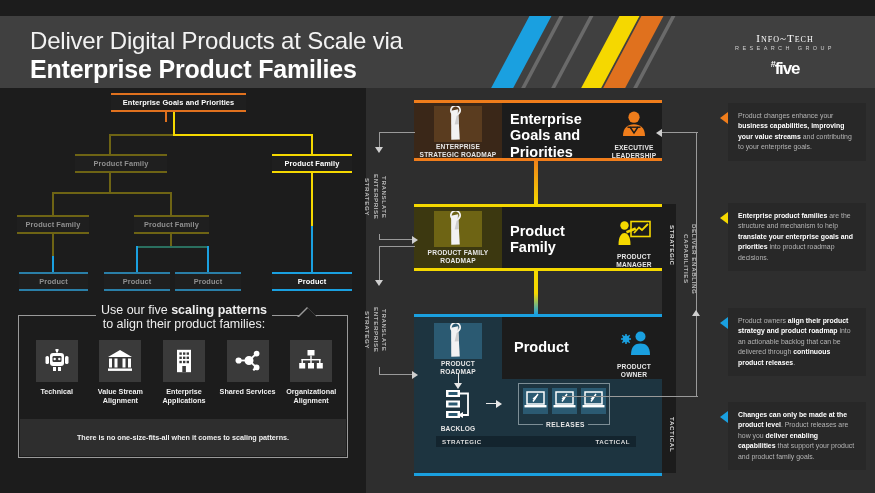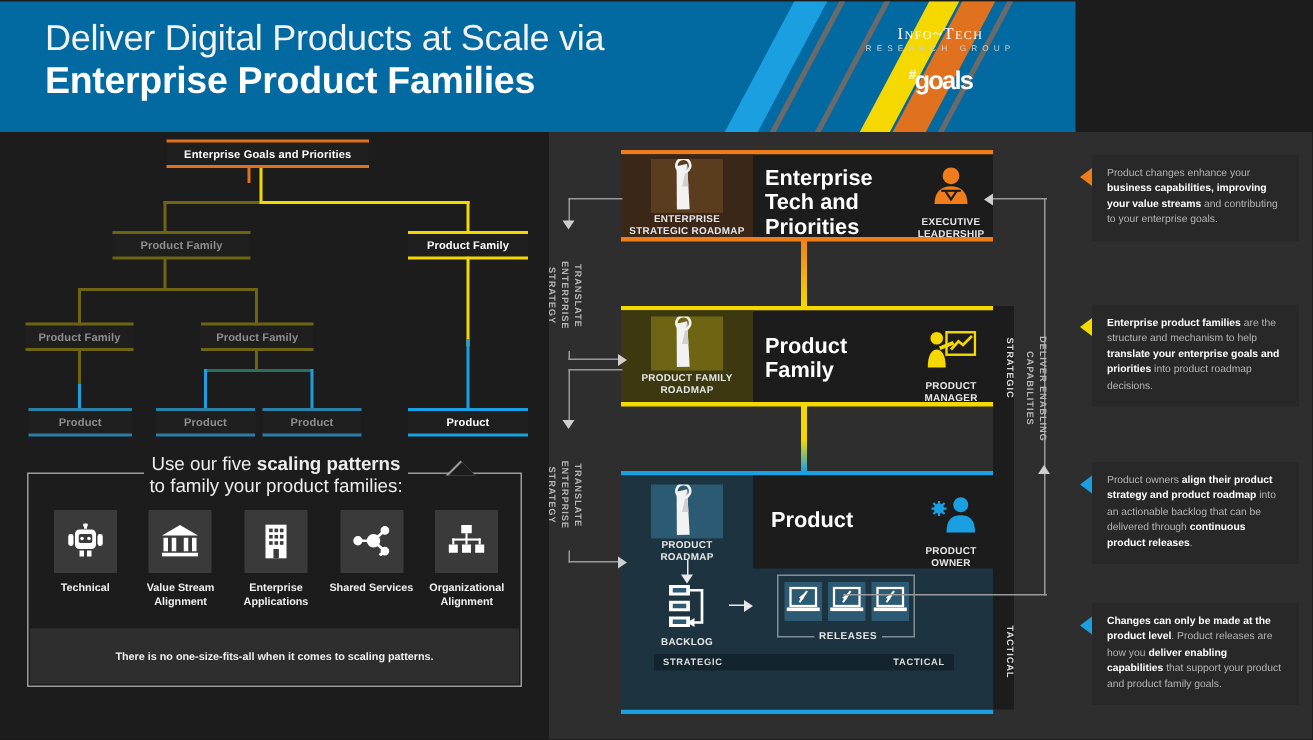--- a/index.html
+++ b/index.html
@@ -5,21 +5,21 @@
   * { box-sizing: border-box; margin: 0; padding: 0; }
   html, body {
     width: 875px; height: 493px;
     background: #1a1a1a;
     font-family: "Liberation Sans", sans-serif;
     overflow: hidden;
   }
   #root { position: relative; width: 875px; height: 493px; background: #1c1c1c; }
 
   
-  .header { position: absolute; left:0; top:1px; width:717px; height:88px; background:#0369a1; overflow:hidden; }
+  .header { position: absolute; left:0; top:16px; width:875px; height:88px; background:#404040; overflow:hidden; }
   .hdr-title { position:absolute; left:30px; top:12px; width:520px; color:#fff; line-height:1.12; }
   .hdr-l1 { font-size:24px; font-weight:400; letter-spacing:-0.2px; color:#f2f2f2; }
   .hdr-l2 { font-size:25px; font-weight:700; letter-spacing:-0.2px; color:#ffffff; }
   .stripes { position:absolute; left:495px; top:0; width:260px; height:88px; }
   .stripe { position:absolute; top:-14px; height:120px; transform:skewX(-28deg); }
   .logo { position:absolute; right:20px; top:16px; width:140px; text-align:center; }
   .logo-main { font-family:"Liberation Serif", serif; font-size:11px; letter-spacing:1px; color:#fff; font-variant:small-caps; font-weight:400; }
   .logo-sub { font-size:5.5px; letter-spacing:3.4px; color:#cfcfcf; margin-top:1px; }
   .logo-itrg { margin-top:8px; font-size:17px; font-weight:800; color:#fff; letter-spacing:-1.2px; }
   .logo-itrg sup { font-size:9px; font-weight:700; vertical-align:super; }
@@ -100,21 +100,21 @@
       <div class="stripe" style="left:122px; width:22px; background:#e0711e;"></div>
       <div class="stripe" style="left:152px; width:4px;  background:#6a6a6a;"></div>
     </div>
     <div class="hdr-title">
       <div class="hdr-l1">Deliver Digital Products at Scale via</div>
       <div class="hdr-l2">Enterprise Product Families</div>
     </div>
     <div class="logo">
       <div class="logo-main">Info~Tech</div>
       <div class="logo-sub">RESEARCH GROUP</div>
-      <div class="logo-itrg"><sup>#</sup><span>goals</span></div>
+      <div class="logo-itrg"><sup>#</sup><span>five</span></div>
     </div>
   </div>
 
   <div class="left-panel">
 
     <div class="tree">
 
       <div class="tline" style="left:173px; top:22px; width:1.6px; height:26px; background:#f5d800;"></div>
       <div class="tline" style="left:109px; top:46px; width:66px; height:1.6px; background:#6e6414;"></div>
       <div class="tline" style="left:173px; top:46px; width:140px; height:1.6px; background:#f5d800;"></div>
@@ -189,21 +189,21 @@
         <i style="position:absolute;left:0;top:-1.6px;width:100%;height:1.6px;background:#1aa0e0;"></i>
         <i style="position:absolute;left:0;bottom:-1.6px;width:100%;height:1.6px;background:#1aa0e0;"></i>
       </div>
     </div>
 
     <div class="sp-card">
       <div class="sp-notch-l"></div>
       <div class="sp-notch"></div>
       <div class="sp-title">
         <div class="sp-t1"><span>Use our five </span><b>scaling patterns</b></div>
-        <div class="sp-t2">to family your product families:</div>
+        <div class="sp-t2">to align their product families:</div>
       </div>
 
       <div class="sp-items">
         <div class="sp-item">
           <div class="sp-ico">
             <svg width="26" height="24" viewBox="0 0 26 24" fill="#fff">
               <rect x="12" y="0.5" width="2" height="3"></rect>
                 <circle cx="13" cy="1" r="1.6"></circle>
               <rect x="6" y="4" width="14" height="13" rx="3"></rect>
               <rect x="1.5" y="7" width="3.5" height="8" rx="1.6"></rect>
@@ -303,21 +303,21 @@
           <g transform="translate(7,2) rotate(20 17 16)">
             <path d="M12 2 L24 30 L16 33 L6 6 Z" fill="#f2f2f2"></path>
             <path d="M12 2 L18 16 L14 17.5 Z" fill="#cfcfcf"></path>
             <circle cx="10" cy="4" r="4.6" fill="none" stroke="#f2f2f2" stroke-width="1.8"></circle>
           </g>
         </svg>
       </div>
       <div class="cell-lbl" style="left:0; top:40px; width:88px; white-space:pre-line;">ENTERPRISE
 STRATEGIC ROADMAP</div>
       <div class="row-title" style="left:96px; top:8px; font-size:14.5px; white-space:pre-line;">Enterprise
-Tech and
+Goals and
 Priorities</div>
       <div class="persona" style="left:192px; top:8px; width:56px;">
         <svg width="30" height="27" viewBox="0 0 30 27">
           <circle cx="15" cy="6.2" r="5.6" fill="#f07d1b"></circle>
           <path d="M4 25 C4 16.5 9 13.2 15 13.2 C21 13.2 26 16.5 26 25 Z" fill="#f07d1b"></path>
           <path d="M11 16 L15 22 L19 16" fill="none" stroke="#1c1c1c" stroke-width="1.5"></path>
           <rect x="8.5" y="15.5" width="13" height="1.4" fill="#1c1c1c"></rect>
         </svg>
         <div class="persona-lbl" style="white-space:pre-line;">EXECUTIVE
 LEADERSHIP</div>

